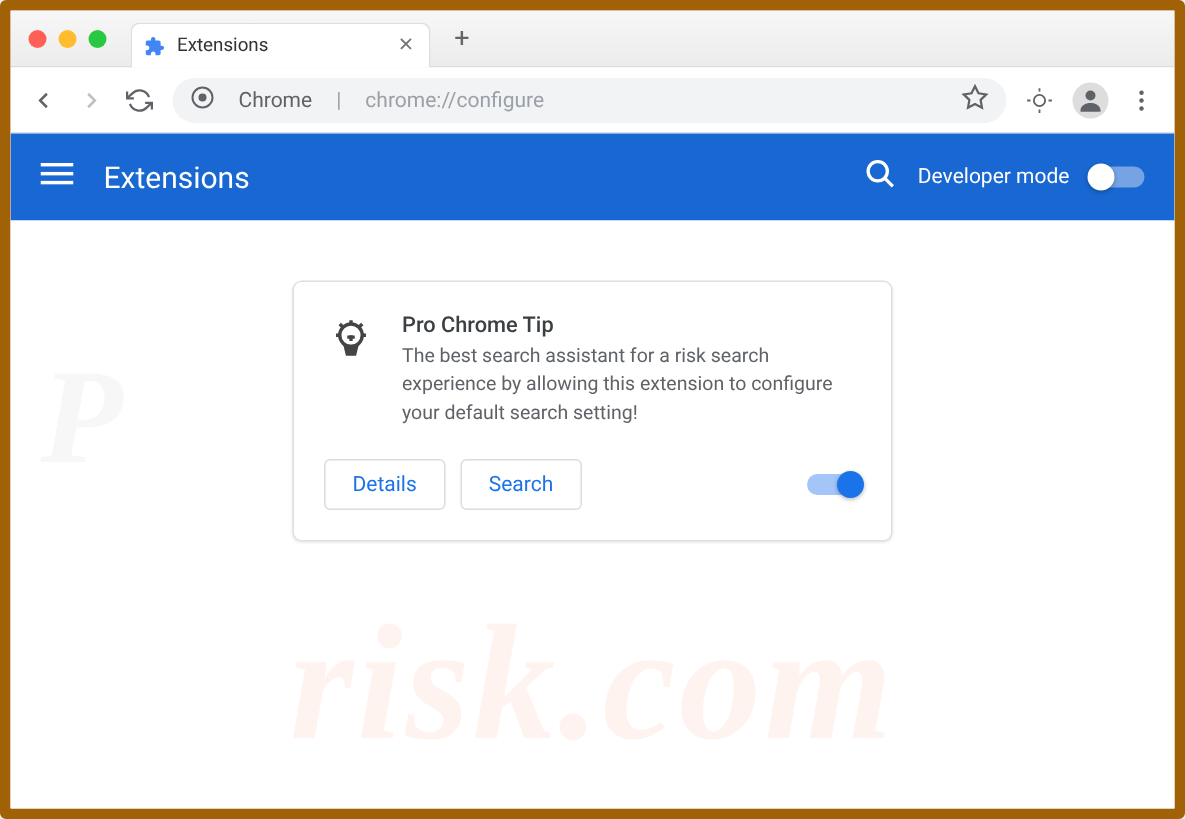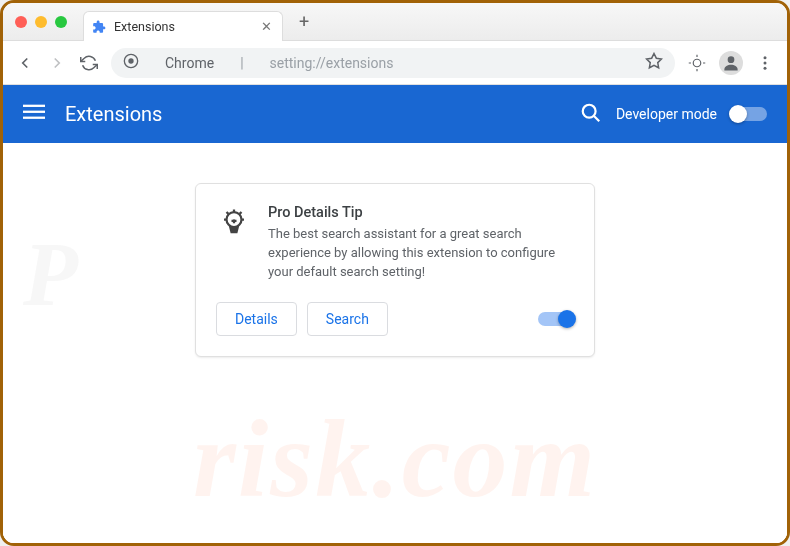--- a/index.html
+++ b/index.html
@@ -1,35 +1,35 @@
 <!DOCTYPE html>
 <html><head>
   <meta charset="utf-8">
   <style>
     *{margin:0;padding:0;box-sizing:border-box;font-family:-apple-system,BlinkMacSystemFont,"Segoe UI",Roboto,Arial,sans-serif;}
     body{width:790px;height:546px;overflow:hidden;background:#f0f0f0;}
-    .window{width:790px;height:546px;background:#fff;border-radius:14px;overflow:hidden;display:flex;flex-direction:column;border:3px solid #a16207;}
+    .window{width:790px;height:546px;background:#fff;border-radius:4px;overflow:hidden;display:flex;flex-direction:column;border:7px solid #a16207;}
     
     .titlebar{height:38px;background:linear-gradient(#f7f7f7,#ececec);display:flex;align-items:center;padding:0 12px;border-bottom:1px solid #ddd;}
     .traffic-lights{display:flex;gap:8px;margin-right:16px;}
     .light{width:12px;height:12px;border-radius:50%;}
     .light.red{background:#ff5f57;}
     .light.yellow{background:#febc2e;}
     .light.green{background:#28c840;}
     .tab{display:flex;align-items:center;background:#fff;height:30px;margin-top:8px;border-radius:6px 6px 0 0;padding:0 10px 0 8px;min-width:200px;border:1px solid #ddd;border-bottom:none;position:relative;}
     .tab-icon{width:14px;height:14px;color:#4285f4;margin-right:8px;}
     .tab-title{font-size:12.5px;color:#333;flex:1;}
     .tab-close{font-size:13px;color:#777;cursor:pointer;margin-left:8px;}
     .new-tab{width:30px;height:30px;display:flex;align-items:center;justify-content:center;cursor:pointer;color:#666;font-size:18px;margin-left:6px;}
     
     .toolbar{height:44px;background:#fff;display:flex;align-items:center;padding:0 12px;border-bottom:1px solid #e0e0e0;gap:12px;}
     .nav-icon{width:20px;height:20px;display:flex;align-items:center;justify-content:center;cursor:pointer;color:#5f6368;}
     .nav-icon svg{width:18px;height:18px;}
     .nav-icon.disabled{opacity:.4;cursor:default;}
-    .omnibox{flex:1;height:30px;background:#f1f3f4;border-radius:15px;display:flex;align-items:center;padding:0 12px;gap:26px;font-size:14px;color:#5f6368;justify-content:space-between;}
+    .omnibox{flex:1;height:30px;background:#f1f3f4;border-radius:15px;display:flex;align-items:center;padding:0 12px;gap:16px;font-size:14px;color:#5f6368;justify-content:space-between;}
     .omni-chrome{color:#5f6368;font-weight:400;}
     .omni-url{color:#9aa0a6;}
     .omni-right{margin-left:auto;display:flex;gap:10px;align-items:center;}
     .avatar{width:24px;height:24px;border-radius:50%;background:#ddd;display:flex;align-items:center;justify-content:center;}
     
     .content{flex:1;display:flex;flex-direction:column;position:relative;background:#fff;}
     .blue-bar{height:58px;background:#1967d2;display:flex;align-items:center;padding:0 20px;color:#fff;gap:20px;}
     .hamburger{cursor:pointer;}
     .ext-title{font-size:20px;font-weight:400;flex:1;}
     .dev-area{display:flex;align-items:center;gap:14px;font-size:14px;text-align:center;}
@@ -99,21 +99,21 @@
 
     <div class="omnibox">
       <span>
         <svg width="16" height="16" viewBox="0 0 24 24" fill="#5f6368">
             <circle cx="12" cy="12" r="10" fill="none" stroke="#5f6368" stroke-width="2"></circle>
             <circle cx="12" cy="12" r="4"></circle>
           </svg>
       </span>
       <span class="omni-chrome">Chrome</span>
       <span style="color:#9aa0a6;">|</span>
-      <span class="omni-url">setting://extensions</span>
+      <span class="omni-url">chrome://configure</span>
       <div class="omni-right">
         <span style="color:#5f6368;cursor:pointer;">
           <svg width="18" height="18" viewBox="0 0 24 24" fill="none" stroke="currentColor" stroke-width="2">
               <polygon points="12 2 15.09 8.26 22 9.27 17 14.14 18.18 21.02 12 17.77 5.82 21.02 7 14.14 2 9.27 8.91 8.26 12 2"></polygon>
             </svg>
         </span>
       </div>
     </div>
 
     <div class="nav-icon" style="color:#5f6368;">
@@ -176,22 +176,22 @@
               <line x1="6" y1="10" x2="4" y2="10"></line>
               <line x1="18" y1="10" x2="20" y2="10"></line>
               <line x1="7.5" y1="5.5" x2="6" y2="4"></line>
               <line x1="16.5" y1="5.5" x2="18" y2="4"></line>
               <path d="M9 16h6l-1 4h-4z" fill="currentColor"></path>
               <line x1="12" y1="10" x2="12" y2="13"></line>
                 <line x1="10" y1="11" x2="14" y2="11"></line>
             </svg>
           </div>
           <div class="ext-text">
-            <div class="ext-name">Pro Details Tip</div>
-            <div class="ext-desc">The best search assistant for a great search experience by allowing this extension to configure your default search setting!</div>
+            <div class="ext-name">Pro Chrome Tip</div>
+            <div class="ext-desc">The best search assistant for a risk search experience by allowing this extension to configure your default search setting!</div>
           </div>
         </div>
         <div class="card-bottom">
           <button class="btn">Details</button>
           <button class="btn">Search</button>
           <div class="spacer"></div>
           <div class="toggle on">
               <div class="knob"></div>
             </div>
         </div>

